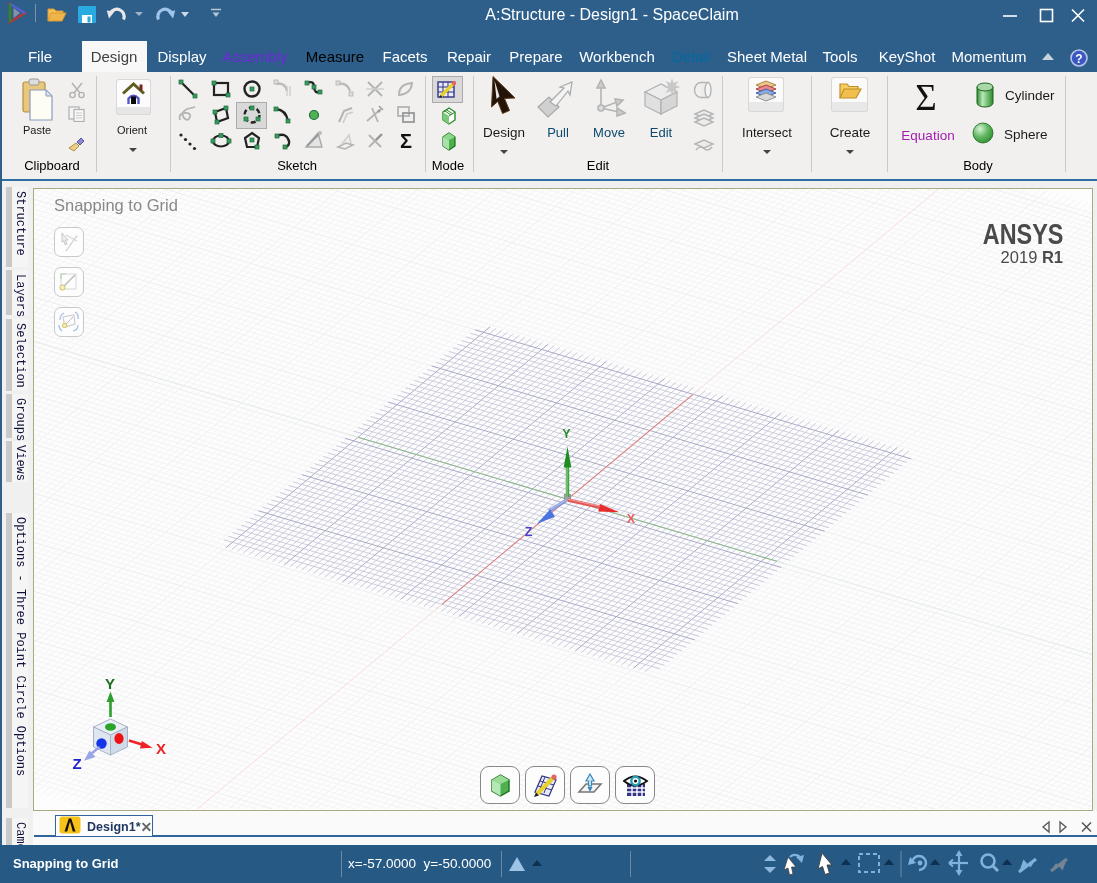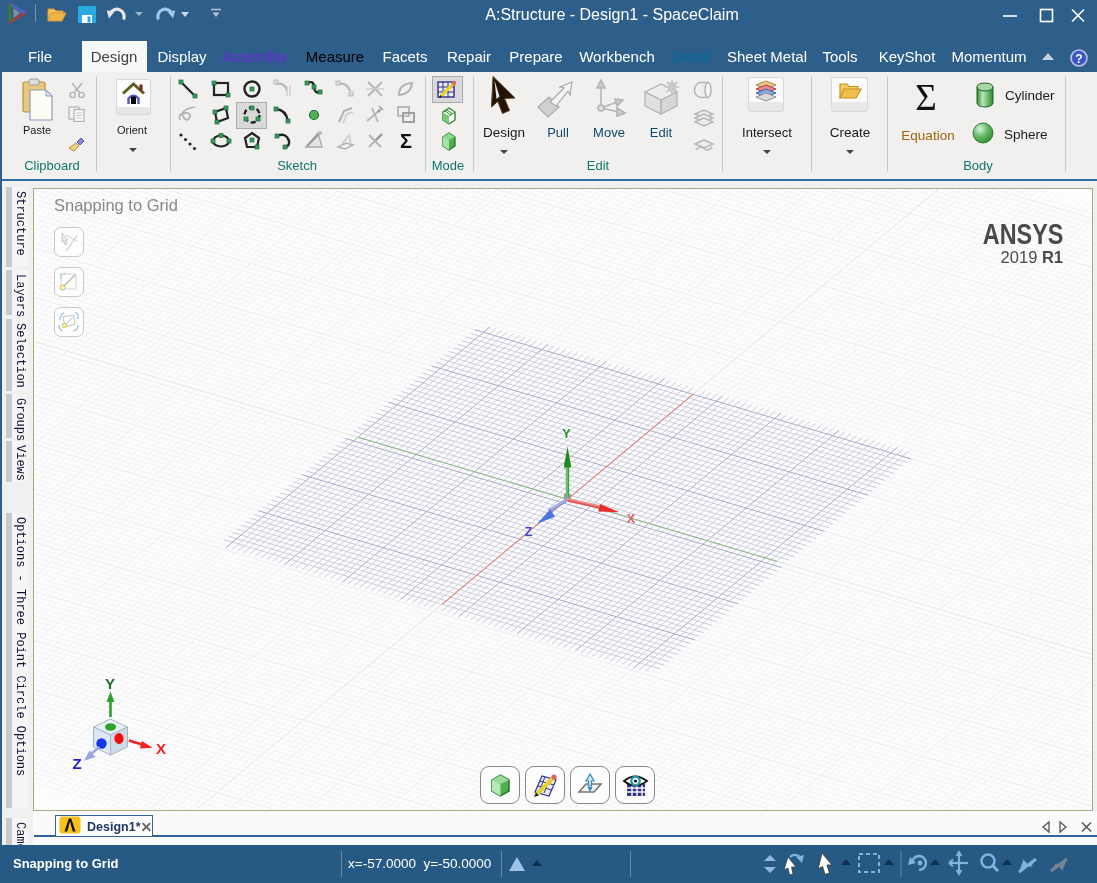--- a/index.html
+++ b/index.html
@@ -1,21 +1,21 @@
 <!DOCTYPE html>
 <html><head><meta charset="utf-8">
 <style>
 *{margin:0;padding:0;box-sizing:border-box}
 html,body{width:1097px;height:883px;overflow:hidden}
 body{font-family:"Liberation Sans",sans-serif;background:#f0f0f0;position:relative}
 .abs{position:absolute}
 .ctr{transform:translateX(-50%)}
 svg{display:block}
 svg text{font-family:"Liberation Sans",sans-serif}
-.gl{font-size:13px;color:#0f766e;white-space:nowrap}
+.gl{font-size:13px;color:#000000;white-space:nowrap}
 .bl{font-size:11px;color:#1a1a1a;white-space:nowrap}
 .dis{font-size:13px;color:#0c4a6e;white-space:nowrap}
 .car{width:0;height:0;border-left:4px solid transparent;border-right:4px solid transparent;border-top:4px solid #444}
 .sep{width:1px;background:#c9c9c9;top:76px;height:96px}
 </style></head><body>
 
 <div class="abs" style="left:0;top:0;width:1097px;height:72px;background:#2e5f8a"></div>
 <svg class="abs" style="left:6px;top:2px" width="23" height="22" viewBox="0 0 23 22">
 <path d="M4 2 L19 11 L4 20 Z" fill="none" stroke="#b43838" stroke-width="2.4"></path>
 <path d="M4 2 L19 11" stroke="#4466dd" stroke-width="2.4"></path>
@@ -333,21 +333,21 @@
 <div class="abs car" style="left:763px;top:150px"></div>
 <div class="abs" style="left:831px;top:77px;width:37px;height:25px;background:#fafafa;border:1px solid #d8d8d8;border-bottom:none;border-radius:3px 3px 0 0"></div>
 <div class="abs" style="left:831px;top:102px;width:37px;height:10px;background:#e8e8e8;border:1px solid #d8d8d8;border-top:none;border-radius:0 0 3px 3px"></div>
 <svg class="abs" style="left:838px;top:81px" width="24" height="20" viewBox="0 0 24 20">
 <path d="M2 17 L2 3 L9 3 L11 5.5 L20 5.5 L20 8" fill="#f5cd62" stroke="#c09028" stroke-width="1.2"></path>
 <path d="M2 17 L6 8 L23 8 L18 17 Z" fill="#f0bf4e" stroke="#c09028" stroke-width="1.2"></path>
 </svg>
 <div class="abs ctr" style="left:850px;top:125px;font-size:13.5px;color:#1a1a1a">Create</div>
 <div class="abs car" style="left:846px;top:150px"></div>
 <div class="abs ctr" style="left:926px;top:79px;font-size:37px;color:#111;font-family:'Liberation Serif',serif;line-height:1">Σ</div>
-<div class="abs ctr" style="left:928px;top:128px;font-size:13.5px;color:#a16207">Equation</div>
+<div class="abs ctr" style="left:928px;top:128px;font-size:13.5px;color:#a21caf">Equation</div>
 <svg class="abs" style="left:975px;top:82px" width="20" height="27" viewBox="0 0 20 27">
 <defs>
       <linearGradient id="cyl" x1="0" x2="1">
         <stop offset="0" stop-color="#2d8a2d"></stop>
         <stop offset="0.35" stop-color="#b8e8b8"></stop>
         <stop offset="1" stop-color="#2d8a2d"></stop>
       </linearGradient>
     </defs>
 <path d="M2 5 L2 21 A8 4 0 0 0 18 21 L18 5 Z" fill="url(#cyl)" stroke="#1c641c" stroke-width="1"></path>
 <ellipse cx="10" cy="5" rx="8" ry="4" fill="#a8d8a8" stroke="#1c641c" stroke-width="1"></ellipse>

